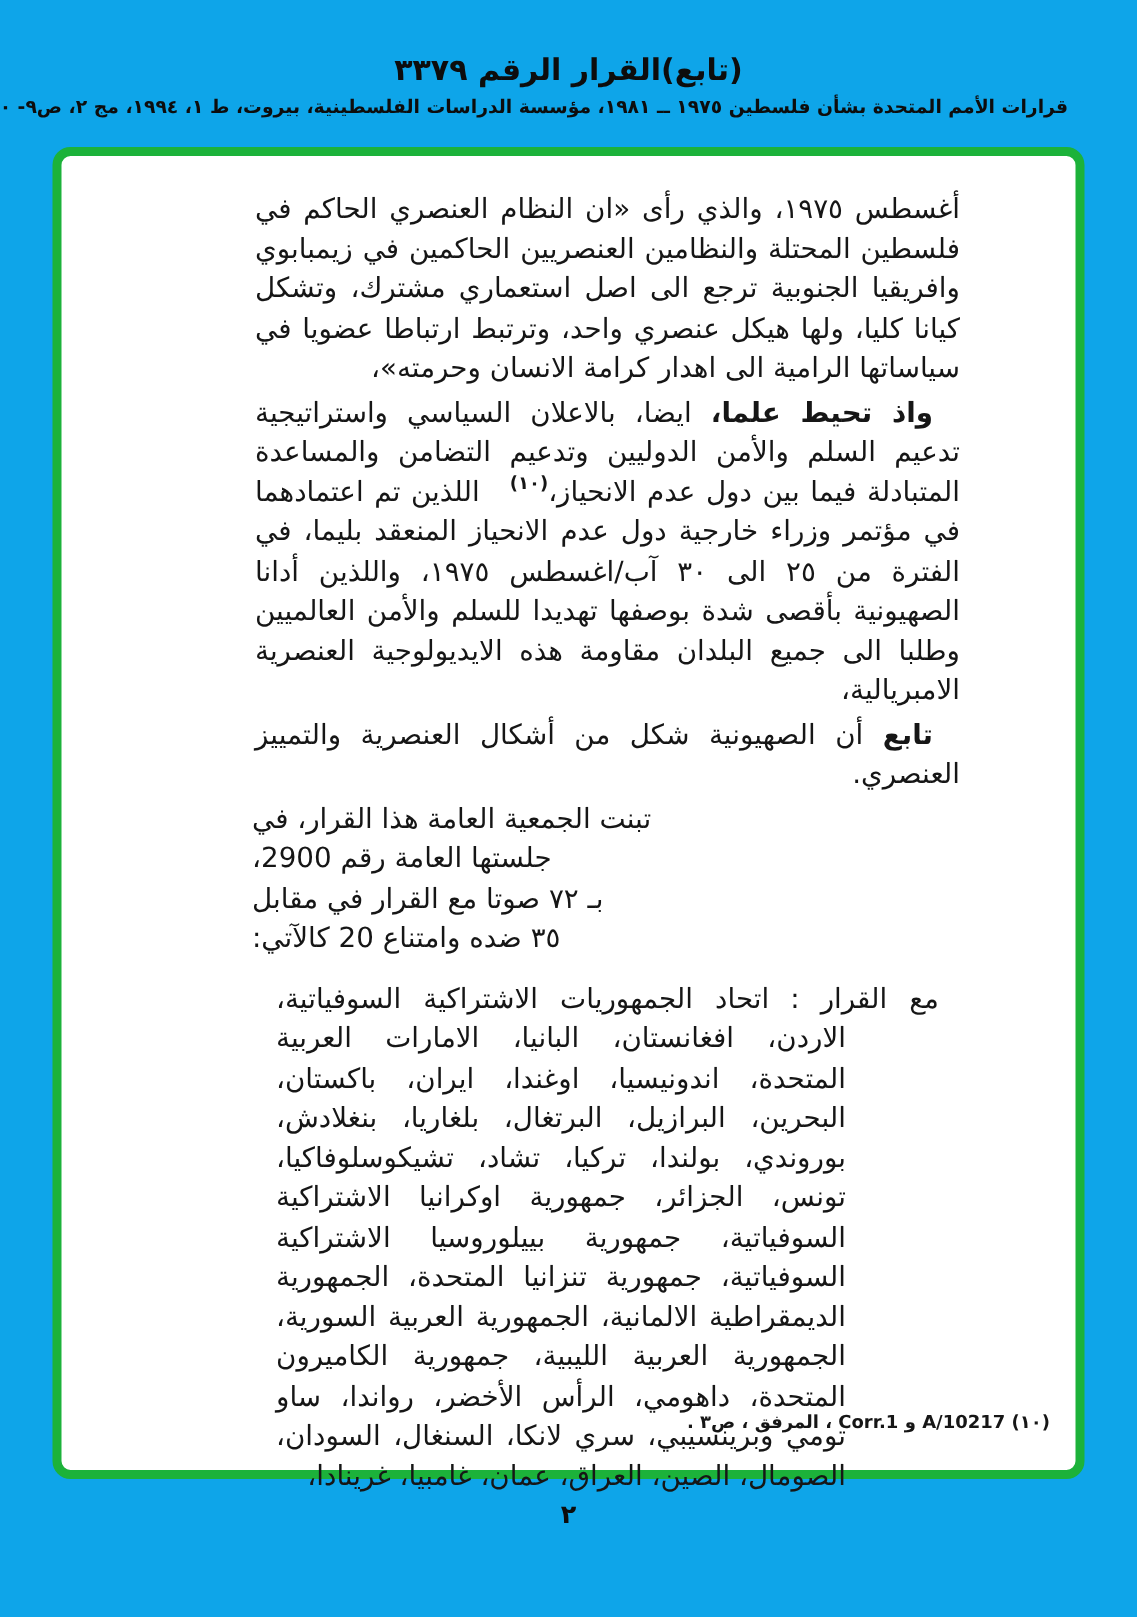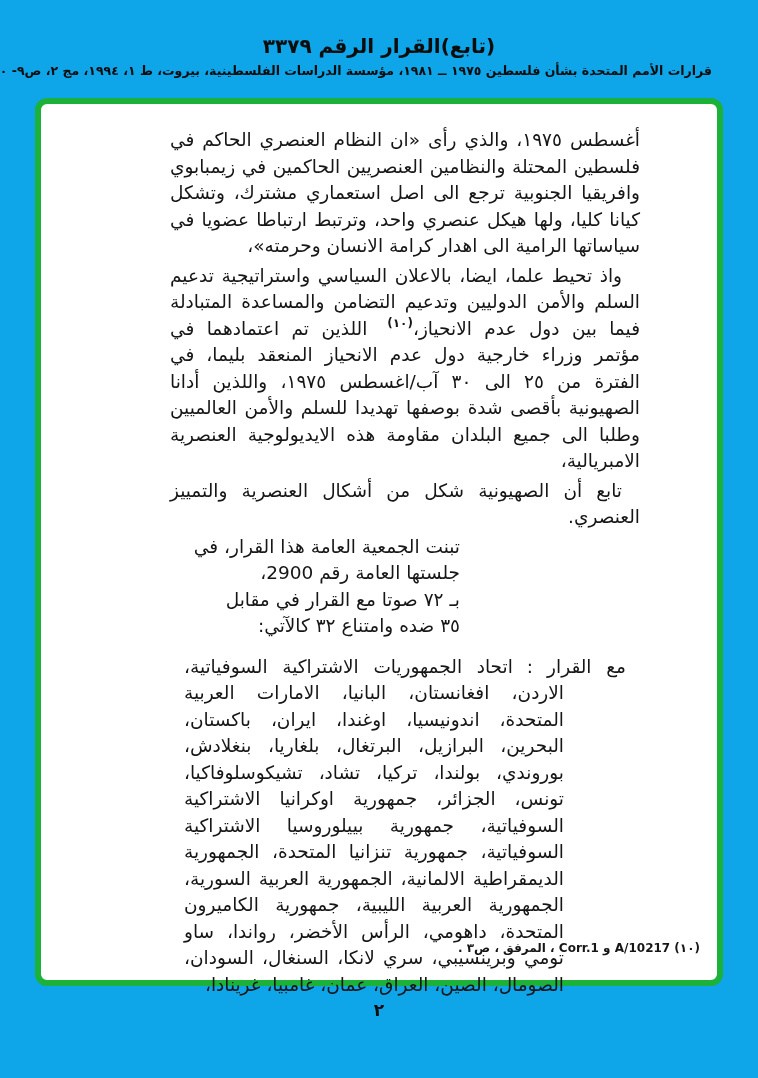--- a/index.html
+++ b/index.html
@@ -57,37 +57,37 @@
     width: 470px;
     direction: rtl;
     text-align: justify;
     text-justify: inter-word;
     font-size: 18.5px;
     line-height: 26.5px;
     color: #161616;
   }
   .para { margin: 0 0 3px 0; }
   .para.indent { text-indent: 18px; }
-  .lead-bold { font-weight: normal; }
+  .lead-bold { font-weight: bold; }
   .fn-ref {
     font-size: 12px;
     vertical-align: super;
     line-height: 0;
     margin-inline-end: 20px;
     font-weight: bold;
   }
 
   
   .adoption-block {
     width: 292px;
     margin: 0 0 2px 0;
     margin-left: auto;   
     margin-right: 180px; 
   }
-  .adoption-line { text-align: right; white-space: nowrap; }
+  .adoption-line { text-align: left; white-space: nowrap; }
 
   
   .vote-para {
     margin: 14px;
     padding-right: 62px;
     text-indent: -62px;
   }
   .vote-colon { margin: 0 14px; }
 
   
@@ -136,21 +136,21 @@
     </p>
 
     <p class="para indent">
       <span class="lead-bold">تابع</span><span> أن الصهيونية شكل من أشكال العنصرية والتمييز العنصري.</span>
     </p>
 
     <div class="adoption-block">
       <div class="adoption-line">تبنت الجمعية العامة هذا القرار، في</div>
       <div class="adoption-line">جلستها العامة رقم 2900،</div>
       <div class="adoption-line">بـ ٧٢ صوتا مع القرار في مقابل</div>
-      <div class="adoption-line">٣٥ ضده وامتناع ٣٢ كالآتي:</div>
+      <div class="adoption-line">٣٥ ضده وامتناع 20 كالآتي:</div>
     </div>
 
     <p class="vote-para">
       <span>مع القرار</span><span class="vote-colon">:</span><span>اتحاد الجمهوريات الاشتراكية السوفياتية، الاردن، افغانستان، البانيا، الامارات العربية المتحدة، اندونيسيا، اوغندا، ايران، باكستان، البحرين، البرازيل، البرتغال، بلغاريا، بنغلادش، بوروندي، بولندا، تركيا، تشاد، تشيكوسلوفاكيا، تونس، الجزائر، جمهورية اوكرانيا الاشتراكية السوفياتية، جمهورية بييلوروسيا الاشتراكية السوفياتية، جمهورية تنزانيا المتحدة، الجمهورية الديمقراطية الالمانية، الجمهورية العربية السورية، الجمهورية العربية الليبية، جمهورية الكاميرون المتحدة، داهومي، الرأس الأخضر، رواندا، ساو تومي وبرينسيبي، سري لانكا، السنغال، السودان، الصومال، الصين، العراق، عمان، غامبيا، غرينادا،</span>
     </p>
 
   </div>
 
   <div class="footnote">(١٠) A/10217 و Corr.1 ، المرفق ، ص٣ .</div>
 

